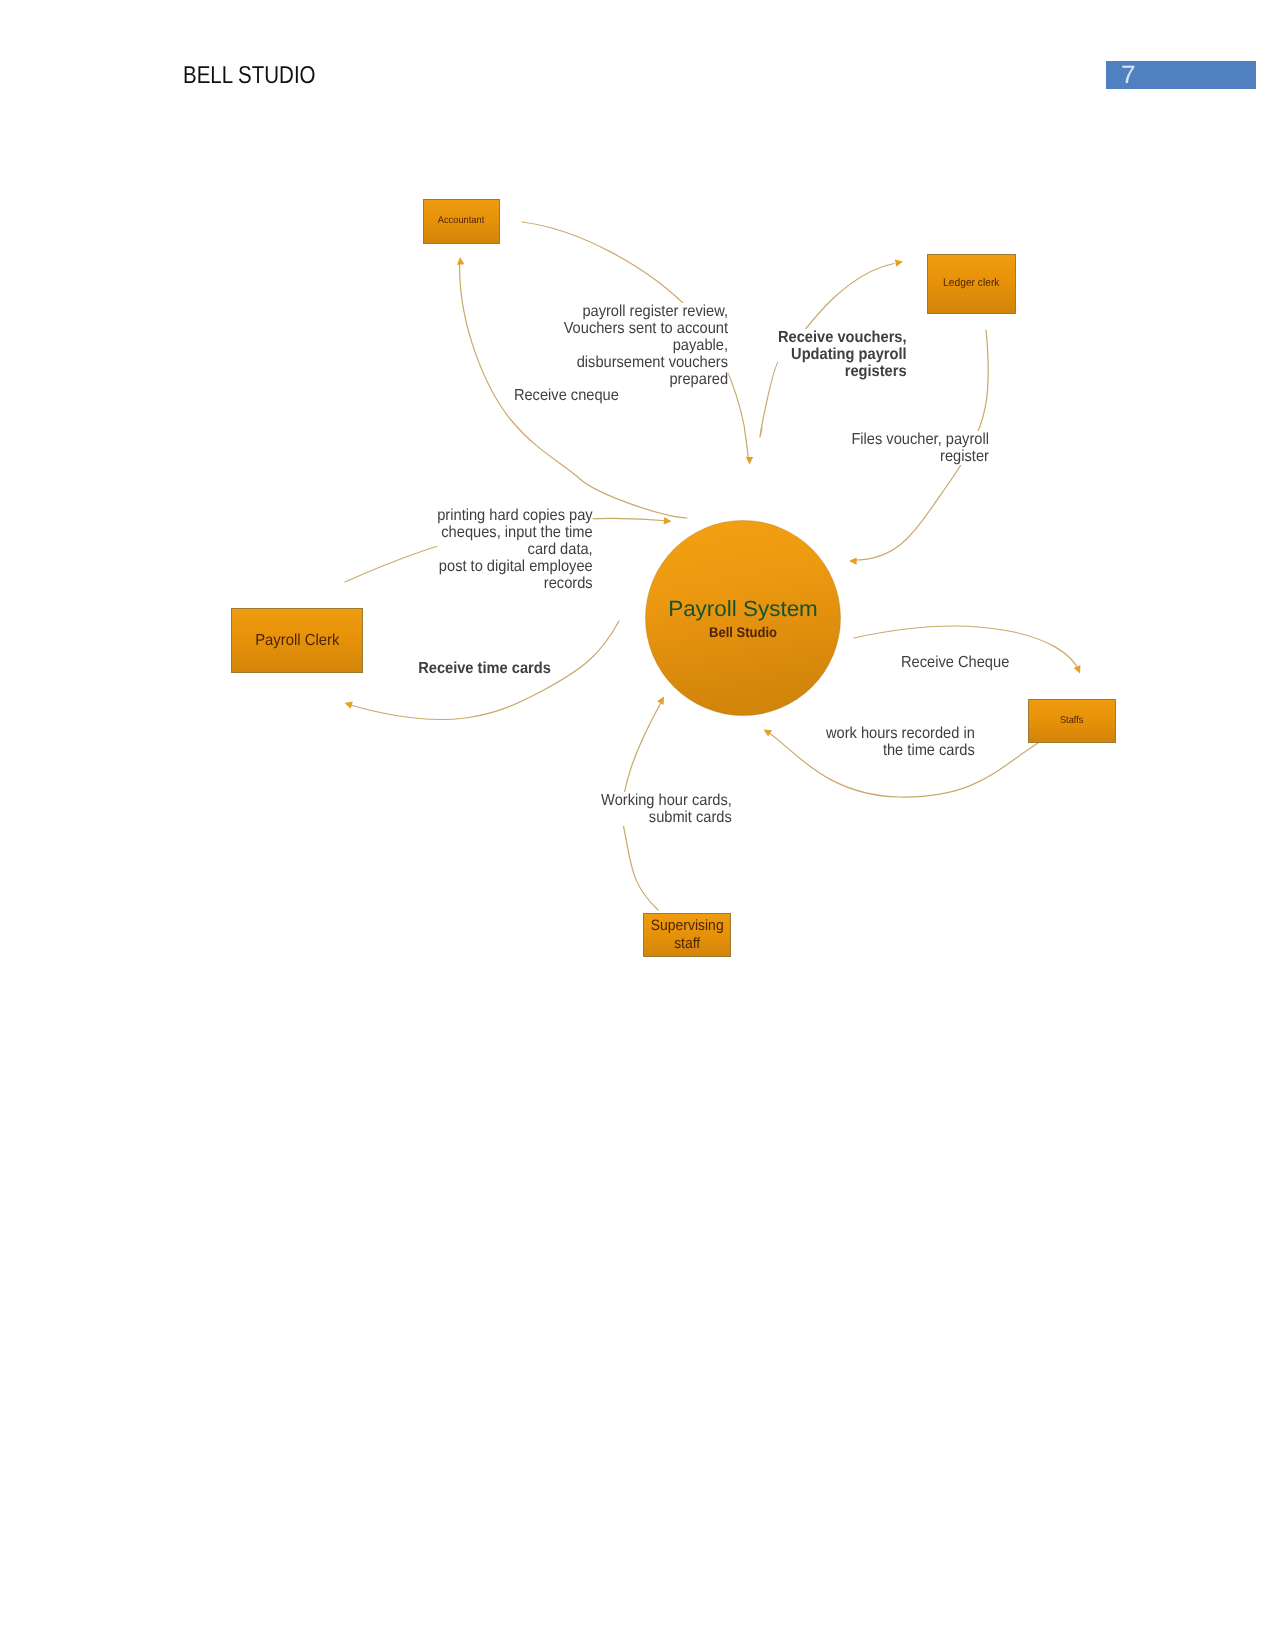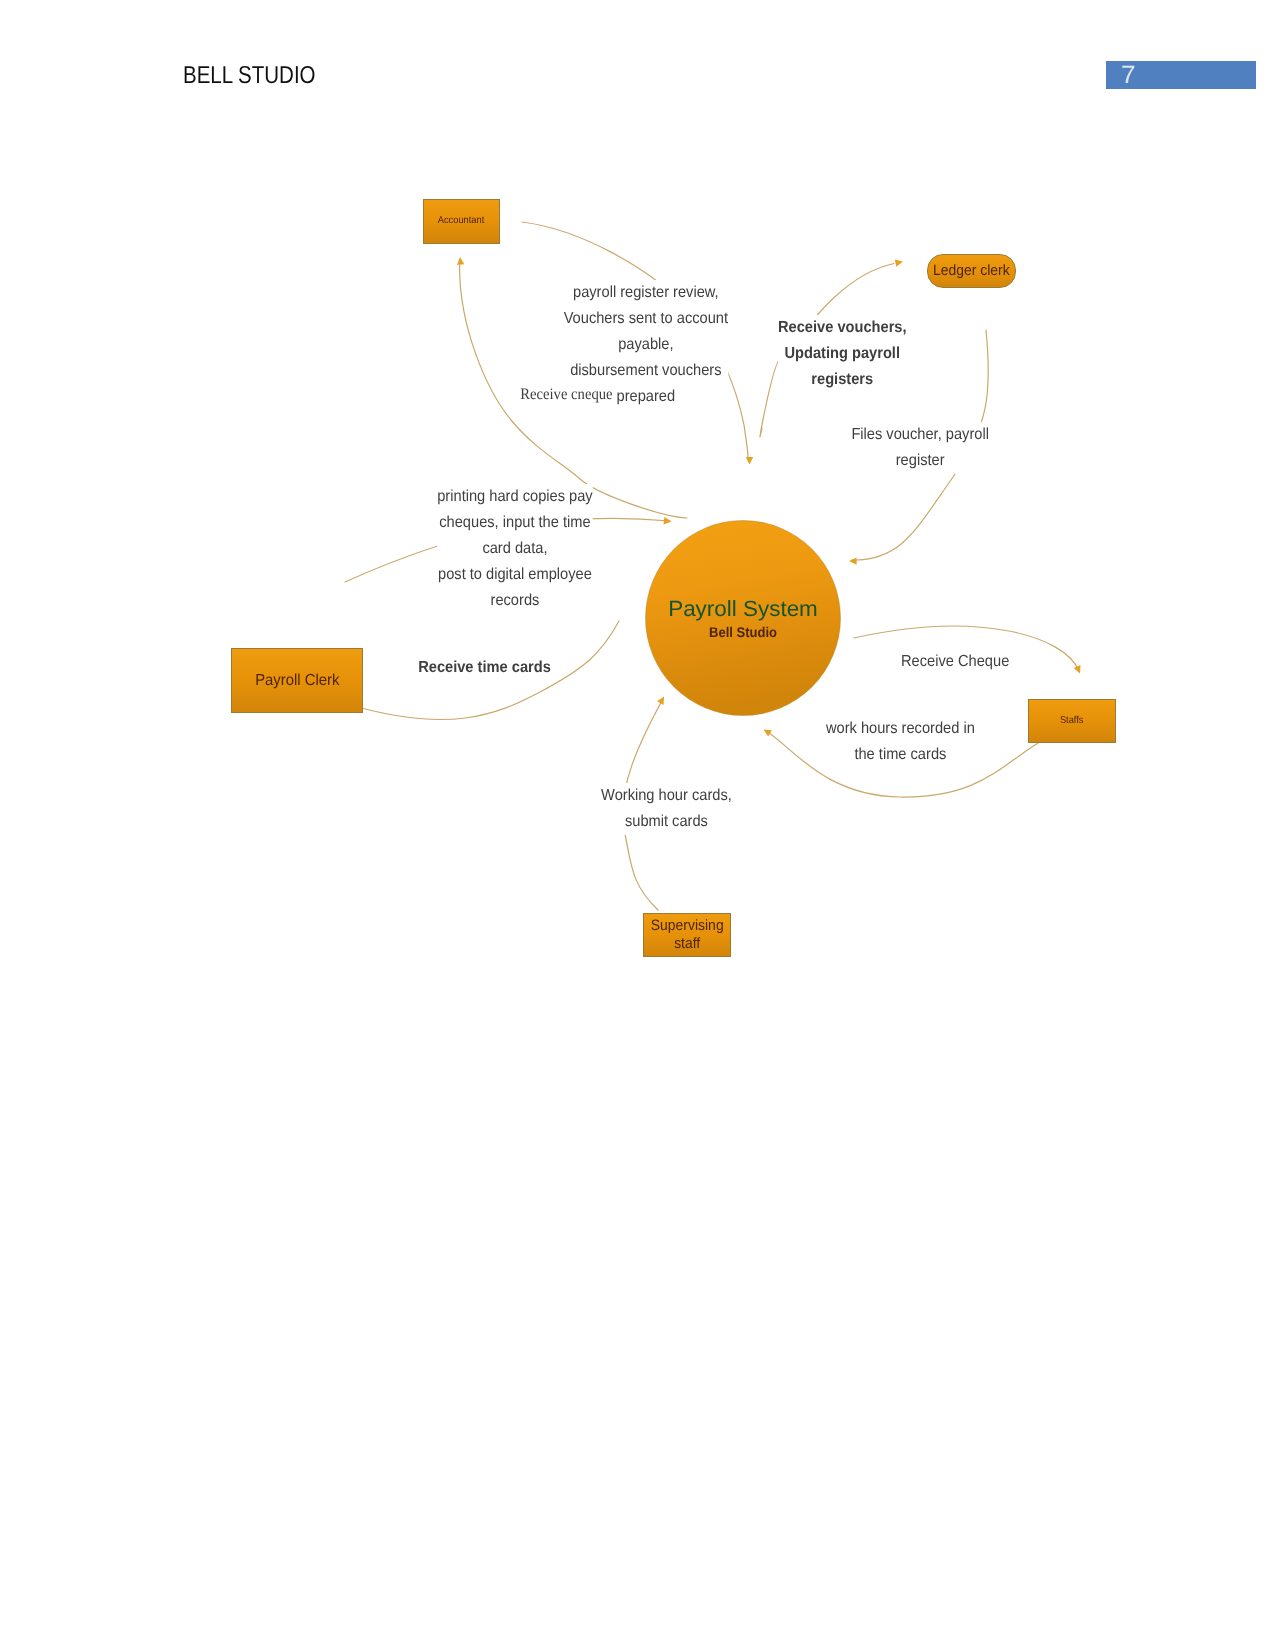--- a/index.html
+++ b/index.html
@@ -20,22 +20,22 @@
   #diagram{position:absolute;left:0;top:0;width:1275px;height:1650px;}
   svg.canvas{position:absolute;left:0;top:0;width:1275px;height:1650px;}
 
   .node{position:absolute;display:flex;align-items:center;justify-content:center;
         text-align:center;color:#4e2404;box-sizing:border-box;
         border:1px solid #9a7b33;
         background:linear-gradient(to bottom,#ef9c10 0%,#e79209 45%,#d3850a 100%);}
   .node > span{display:block;white-space:pre-line;line-height:1.23;
                transform:scaleX(.93);}
 
-  .lbl{position:absolute;color:#3f3f3f;text-align:center;white-space:pre-line;
-       font-size:16px;line-height:26px;}
+  .lbl{position:absolute;color:#3f3f3f;text-align:right;white-space:pre-line;
+       font-size:16px;line-height:17px;}
   .lbl > span{display:block;transform:scaleX(.915);background:#ffffff;}
 
   #c-title{position:absolute;text-align:center;color:#fde9bd;font-size:22px;
            white-space:nowrap;width:240px;}
   #c-title > span{display:block;transform:scaleX(1.02);}
   #c-sub{position:absolute;text-align:center;color:#5a2d04;font-size:14px;
          font-weight:bold;white-space:nowrap;width:240px;}
   #c-sub > span{display:block;transform:scaleX(.93);}
 </style>
 </head>
@@ -89,41 +89,41 @@
         <span>Payroll System</span>
       </div>
     <div id="c-sub" style="left: 623px; top: 624px; color: rgb(78, 36, 4);">
         <span>Bell Studio</span>
       </div>
 
     <div id="nodes">
         <div class="node" style="left: 423px; top: 199px; width: 77px; height: 45px; font-size: 10px; border-color: rgb(154, 123, 51); color: rgb(78, 36, 4); background: linear-gradient(rgb(239, 156, 16) 0%, rgb(231, 146, 9) 45%, rgb(211, 133, 10) 100%); justify-content: center;">
           <span>Accountant</span>
         </div>
-        <div class="node" style="left: 927px; top: 254px; width: 89px; height: 34px; font-size: 15px; border-color: rgb(154, 123, 51); color: rgb(78, 36, 4); background: linear-gradient(rgb(239, 156, 16) 0%, rgb(231, 146, 9) 45%, rgb(211, 133, 10) 100%); border-radius: 16px;">
+        <div class="node" style="left: 927px; top: 254px; width: 89px; height: 60px; font-size: 11px; border-color: rgb(154, 123, 51); color: rgb(78, 36, 4); background: linear-gradient(rgb(239, 156, 16) 0%, rgb(231, 146, 9) 45%, rgb(211, 133, 10) 100%);">
           <span>Ledger clerk</span>
         </div>
-        <div class="node" style="left: 231px; top: 608px; width: 132px; height: 65px; font-size: 16px; border-color: rgb(154, 123, 51); color: rgb(78, 36, 4); background: linear-gradient(rgb(239, 156, 16) 0%, rgb(231, 146, 9) 45%, rgb(211, 133, 10) 100%); margin-top: 40px;">
+        <div class="node" style="left: 231px; top: 608px; width: 132px; height: 65px; font-size: 16px; border-color: rgb(154, 123, 51); color: rgb(78, 36, 4); background: linear-gradient(rgb(239, 156, 16) 0%, rgb(231, 146, 9) 45%, rgb(211, 133, 10) 100%);">
           <span>Payroll Clerk</span>
         </div>
         <div class="node" style="left: 1028px; top: 699px; width: 88px; height: 44px; font-size: 10px; border-color: rgb(154, 123, 51); color: rgb(78, 36, 4); background: linear-gradient(rgb(239, 156, 16) 0%, rgb(231, 146, 9) 45%, rgb(211, 133, 10) 100%);">
           <span>Staffs</span>
         </div>
         <div class="node" style="left: 643px; top: 913px; width: 88px; height: 44px; font-size: 15px; border-color: rgb(154, 123, 51); color: rgb(78, 36, 4); background: linear-gradient(rgb(239, 156, 16) 0%, rgb(231, 146, 9) 45%, rgb(211, 133, 10) 100%);">
           <span>Supervising
 staff</span>
         </div>
       </div>
     <div id="labels">
         <div class="lbl" style="left: 496px; top: 285px; width: 300px; height: 120px; display: flex; align-items: center; justify-content: center;"><span>payroll register review,
 Vouchers sent to account
 payable,
 disbursement vouchers
 prepared</span></div>
-        <div class="lbl" style="left: 416px; top: 335px; width: 300px; height: 120px; display: flex; align-items: center; justify-content: center; font-family: Liberation Serif, serif;"><span>Receive cneque</span></div>
+        <div class="lbl" style="left: 416px; top: 335px; width: 300px; height: 120px; display: flex; align-items: center; justify-content: center;"><span>Receive cneque</span></div>
         <div class="lbl" style="left: 692px; top: 294px; width: 300px; height: 120px; display: flex; align-items: center; justify-content: center; font-weight: bold;"><span>Receive vouchers,
 Updating payroll
 registers</span></div>
         <div class="lbl" style="left: 770px; top: 388px; width: 300px; height: 120px; display: flex; align-items: center; justify-content: center;"><span>Files voucher, payroll
 register</span></div>
         <div class="lbl" style="left: 365px; top: 489px; width: 300px; height: 120px; display: flex; align-items: center; justify-content: center;"><span>printing hard copies  pay
 cheques, input the time
 card data,
 post to digital employee
 records</span></div>

